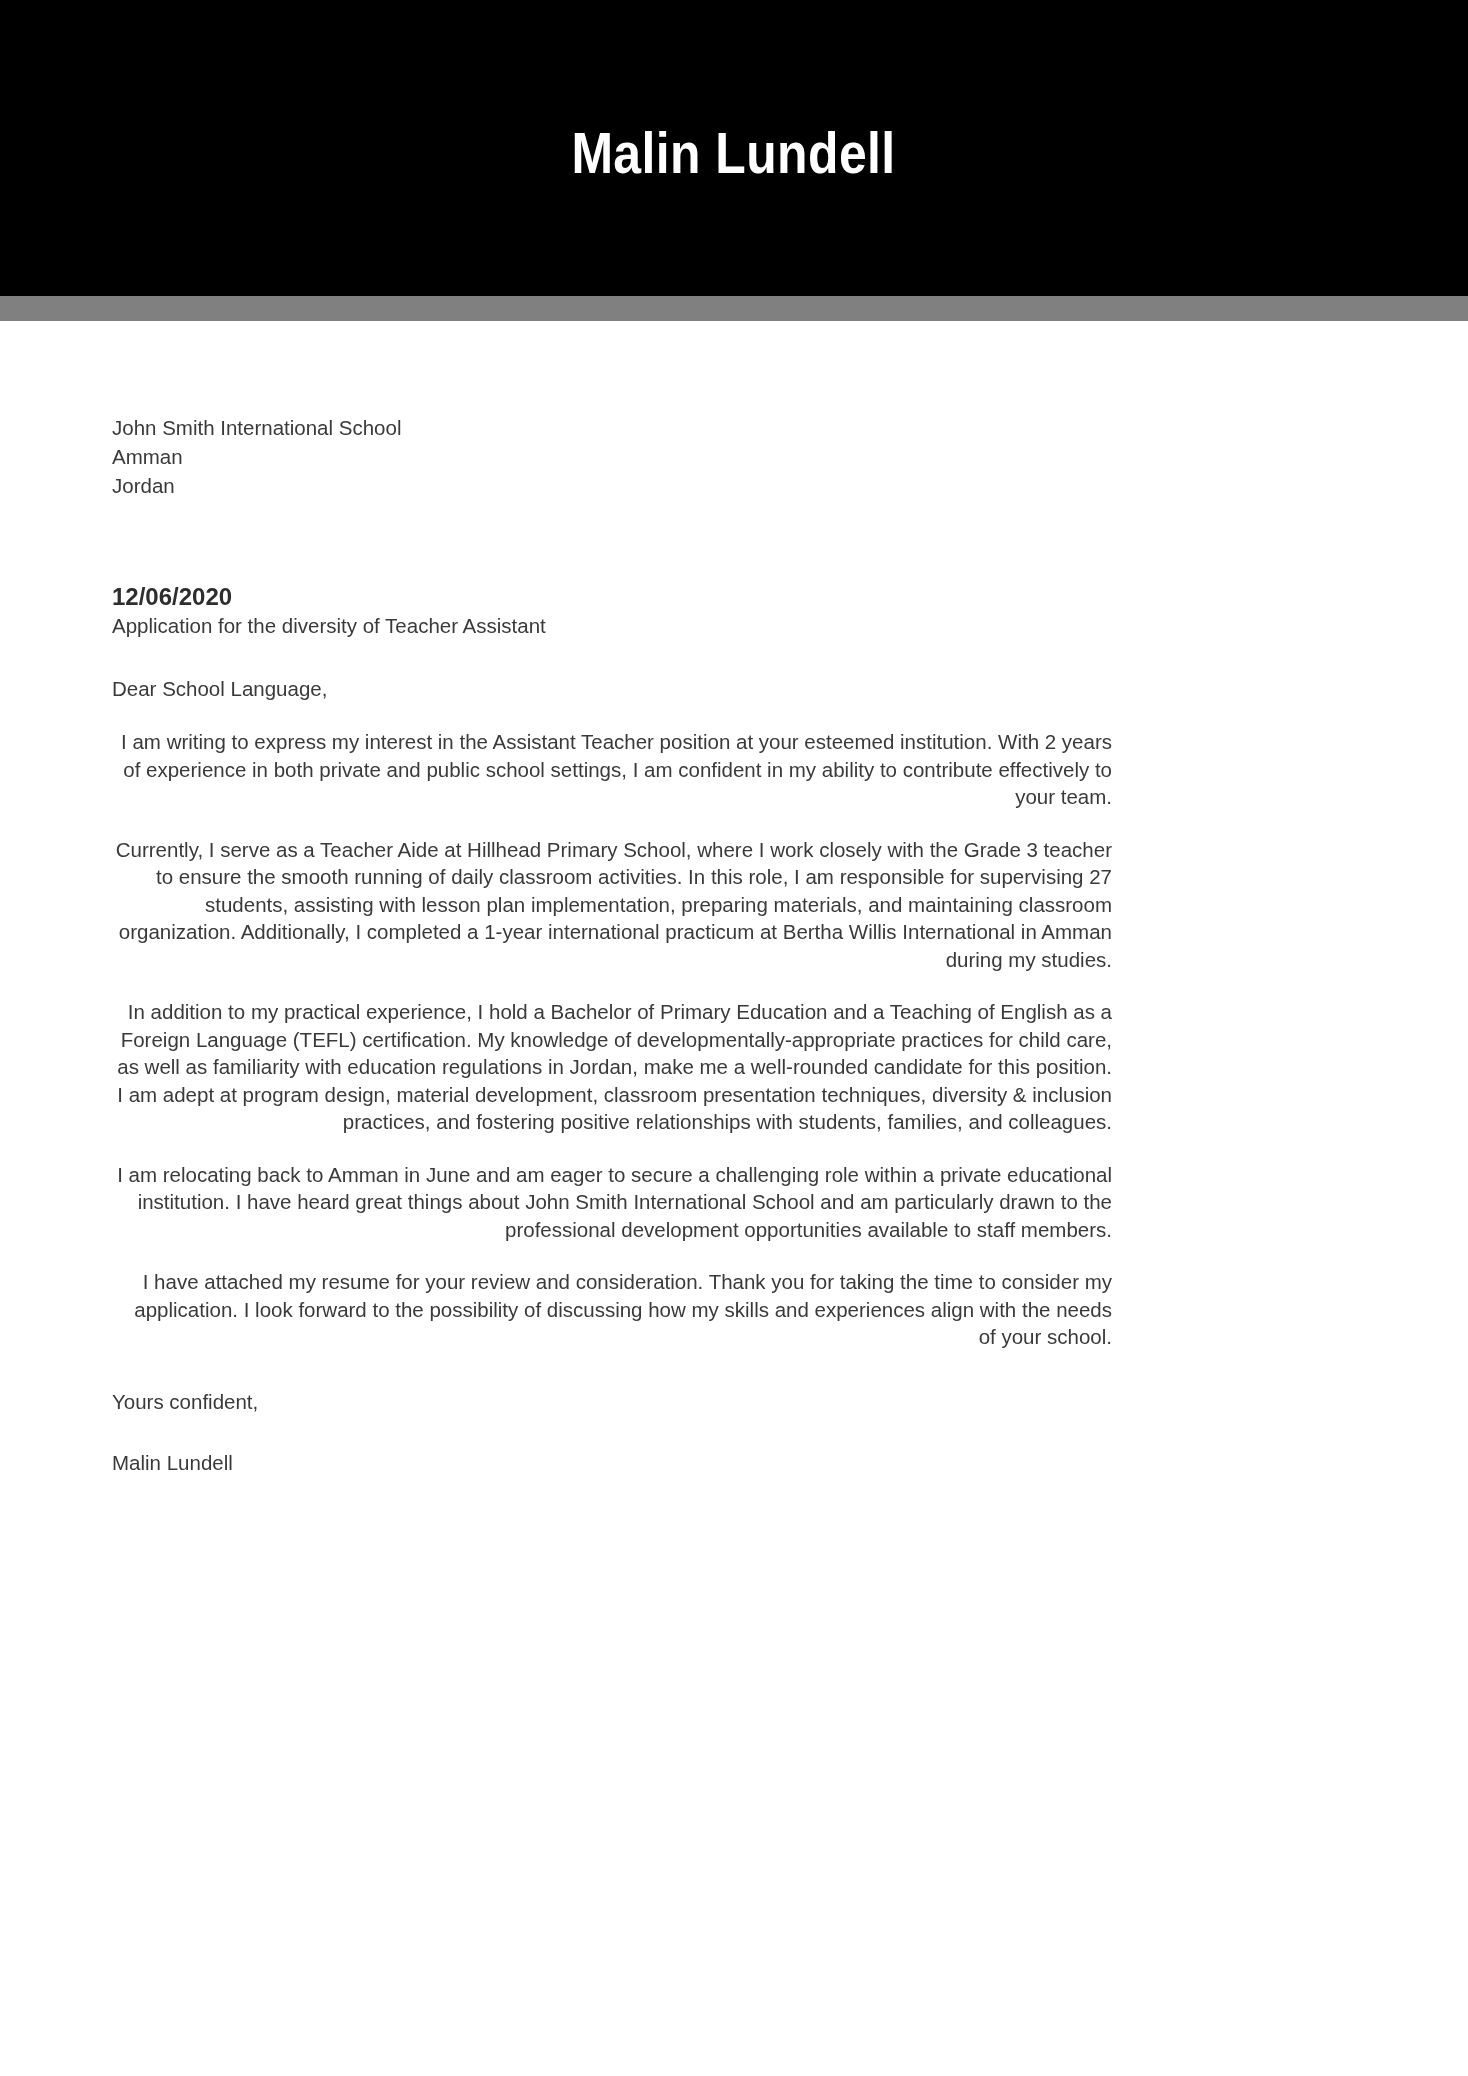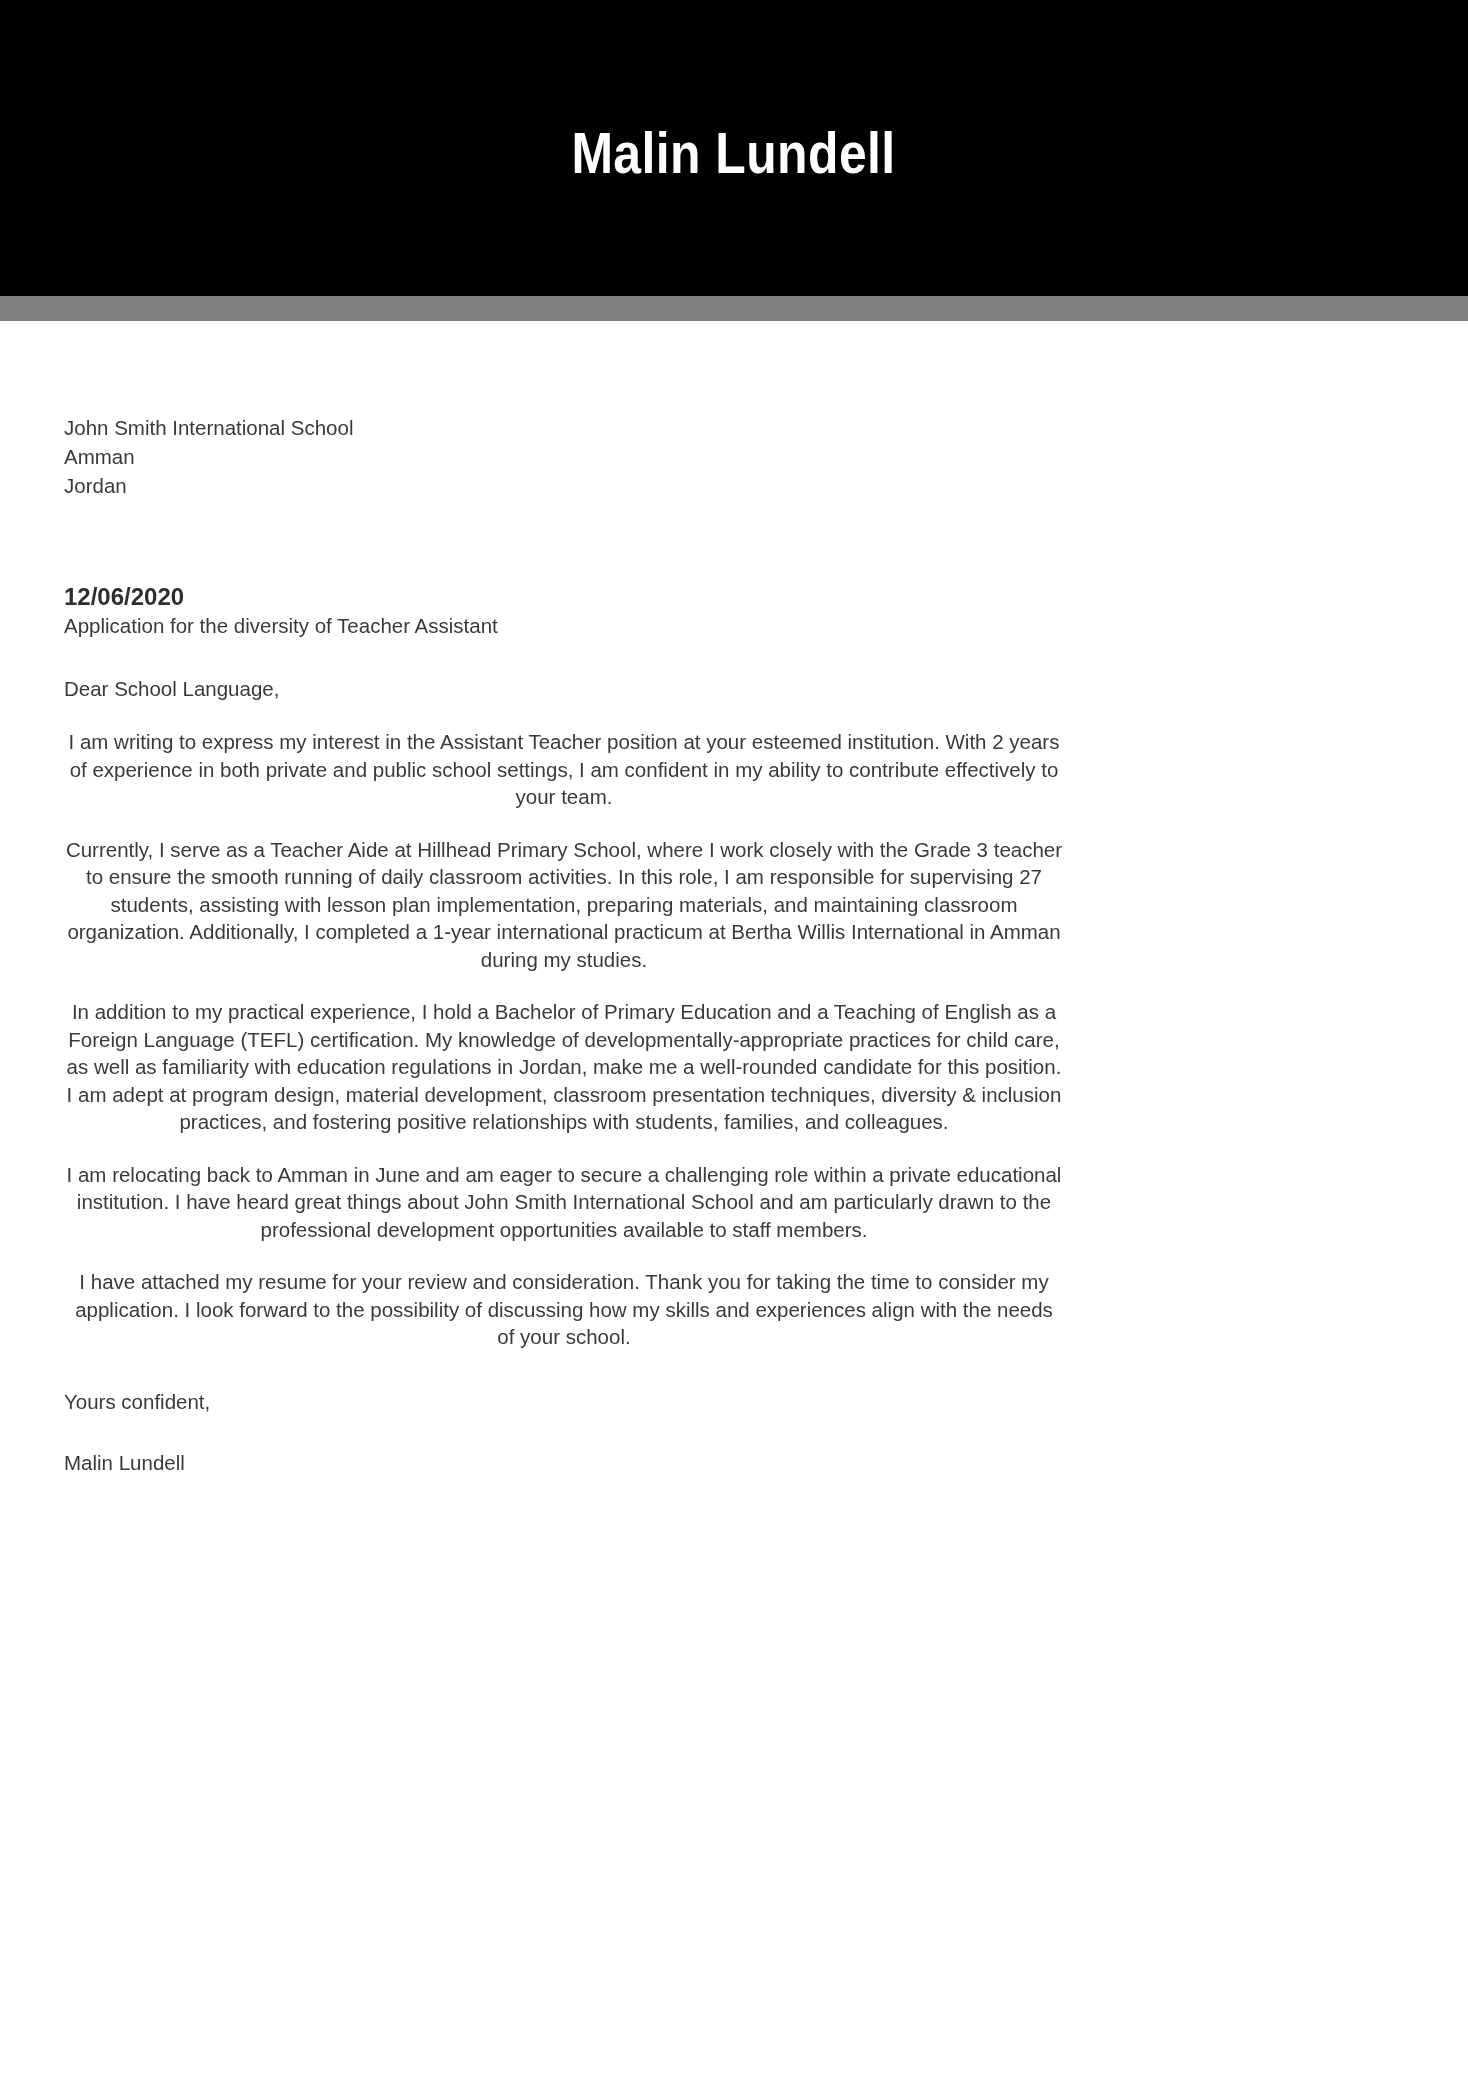--- a/index.html
+++ b/index.html
@@ -38,21 +38,21 @@
     margin-top: 8px;
   }
   .header-rule {
     width: 100%;
     height: 25px;
     background: #808080;
   }
 
   
   .letter {
-    padding: 0 64px;
+    padding: 0 112px;
     box-sizing: border-box;
   }
 
   
   .contact-block {
     display: flex;
     margin-top: 92px;
   }
   .contact-col {
     font-size: 20.5px;
@@ -79,21 +79,21 @@
     margin-top: 34px;
     font-size: 20.5px;
     line-height: 29px;
   }
   .body-paragraphs { margin-top: 0; }
   .paragraph {
     margin-top: 25px;
     font-size: 20.5px;
     line-height: 27.5px;
     width: 1000px;
-    text-align: center;
+    text-align: right;
   }
   .signoff {
     margin-top: 36px;
     font-size: 20.5px;
     line-height: 29px;
   }
   .signature-name {
     margin-top: 32px;
     font-size: 20.5px;
     line-height: 29px;

